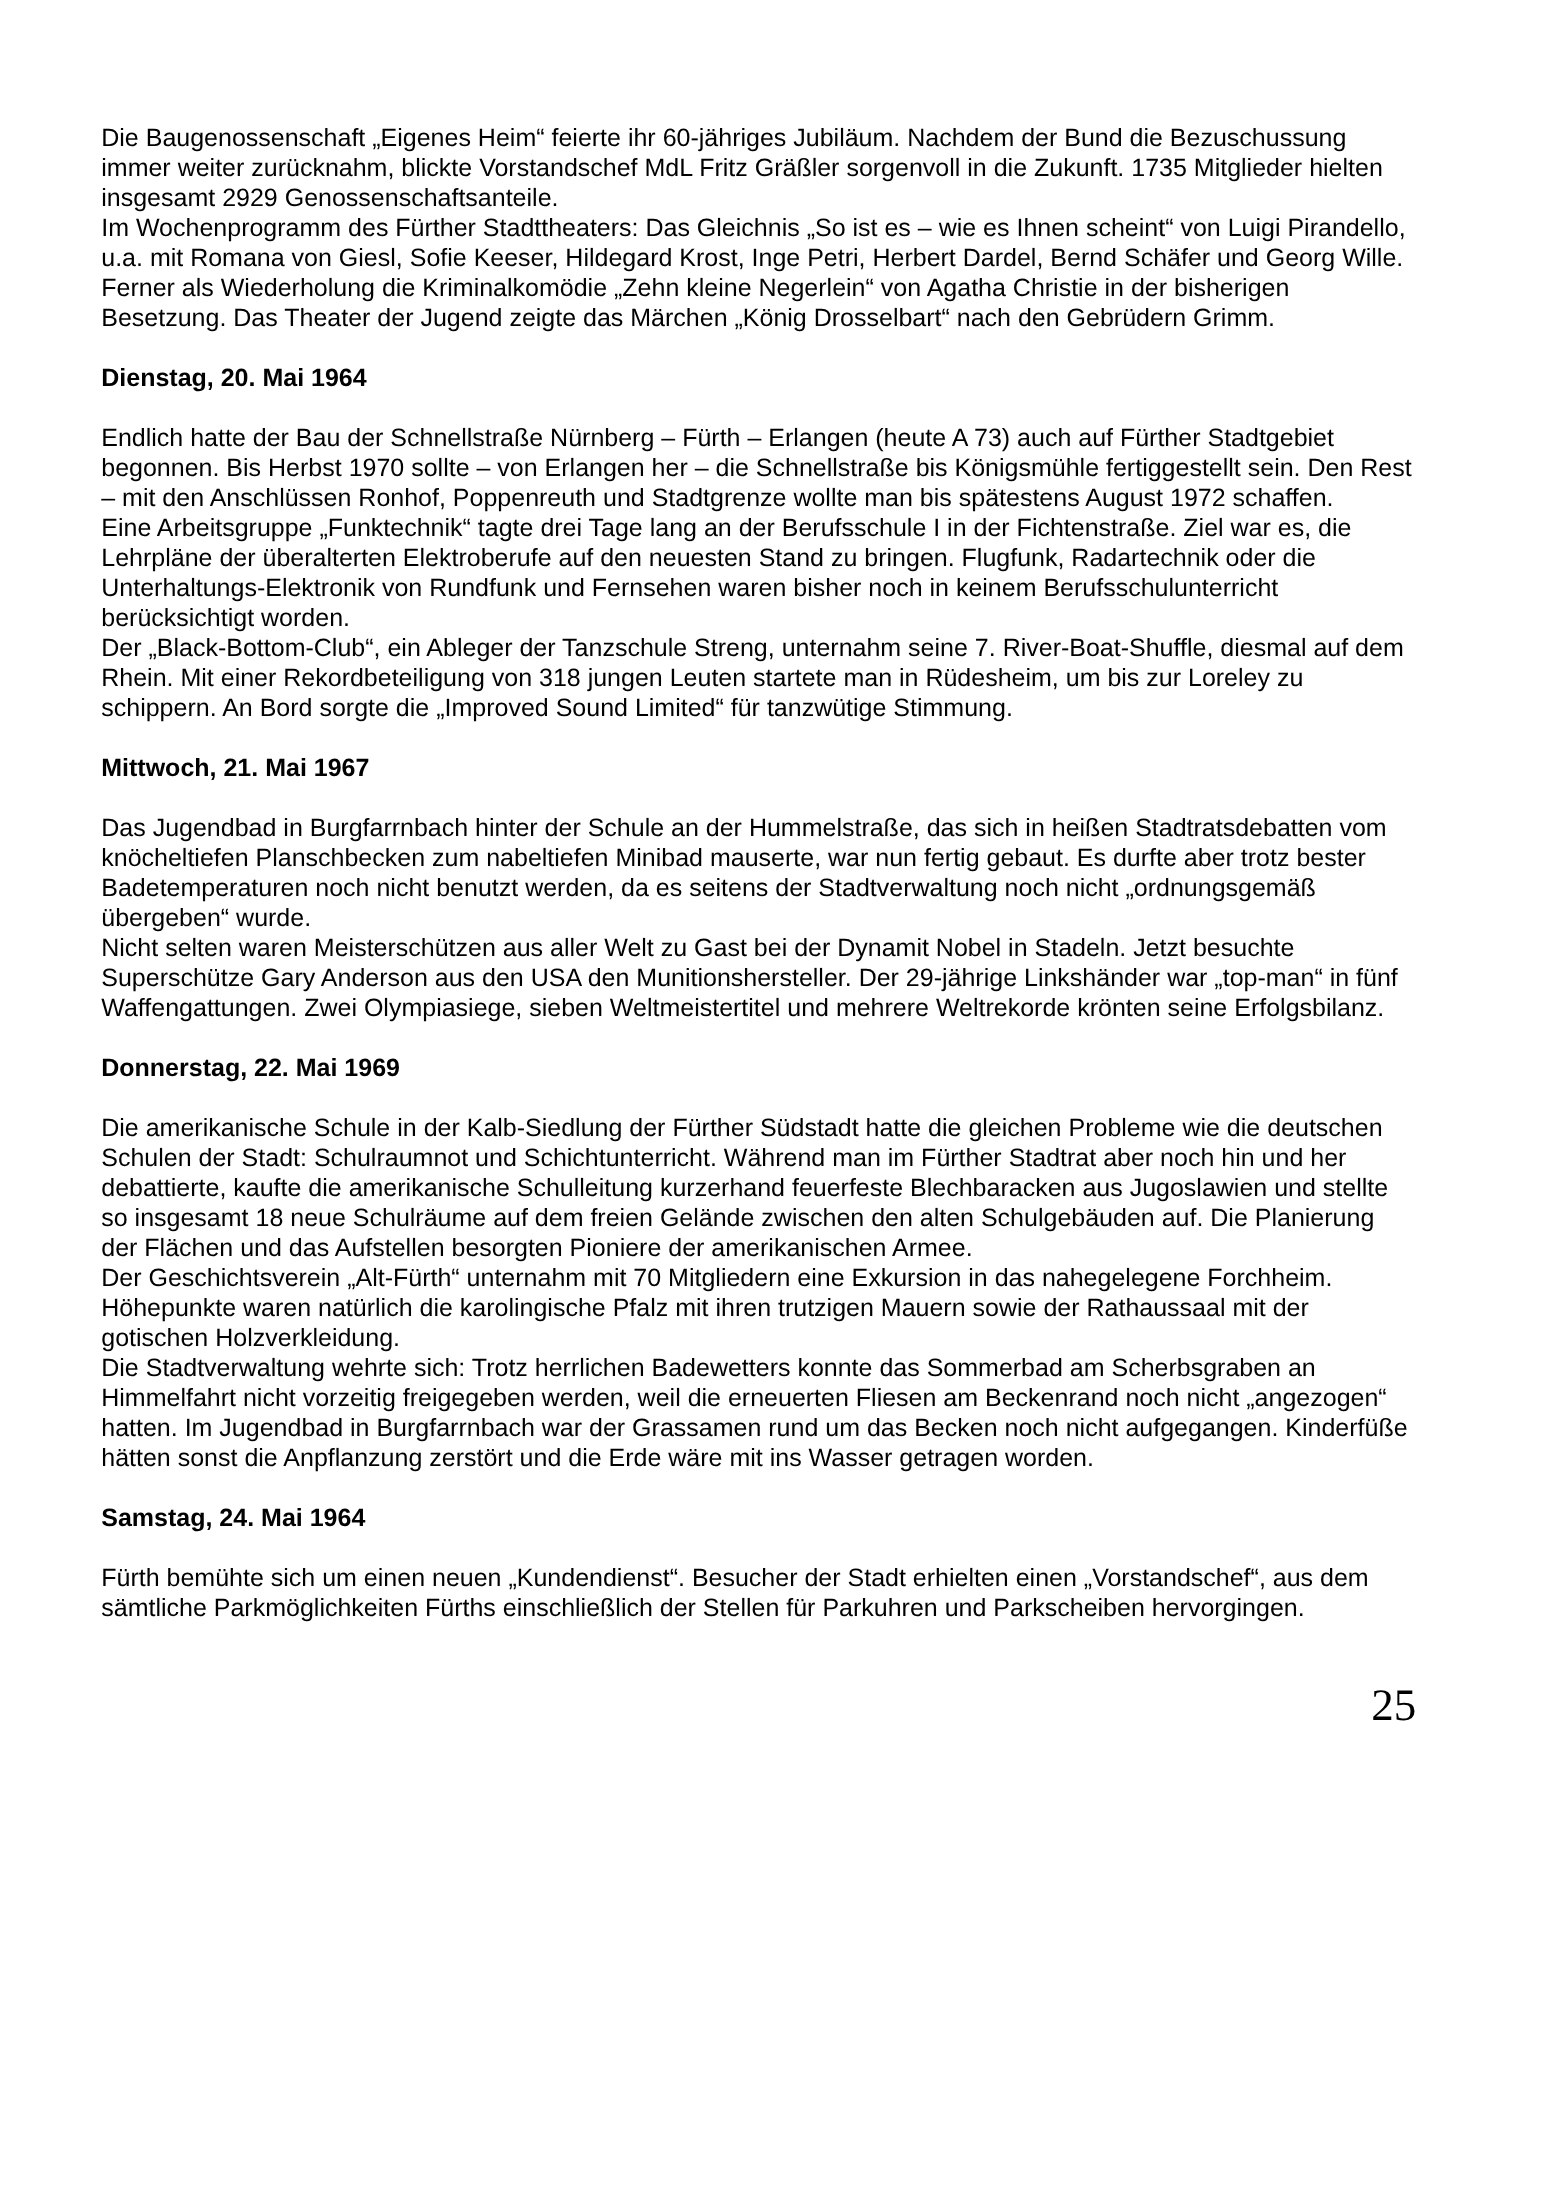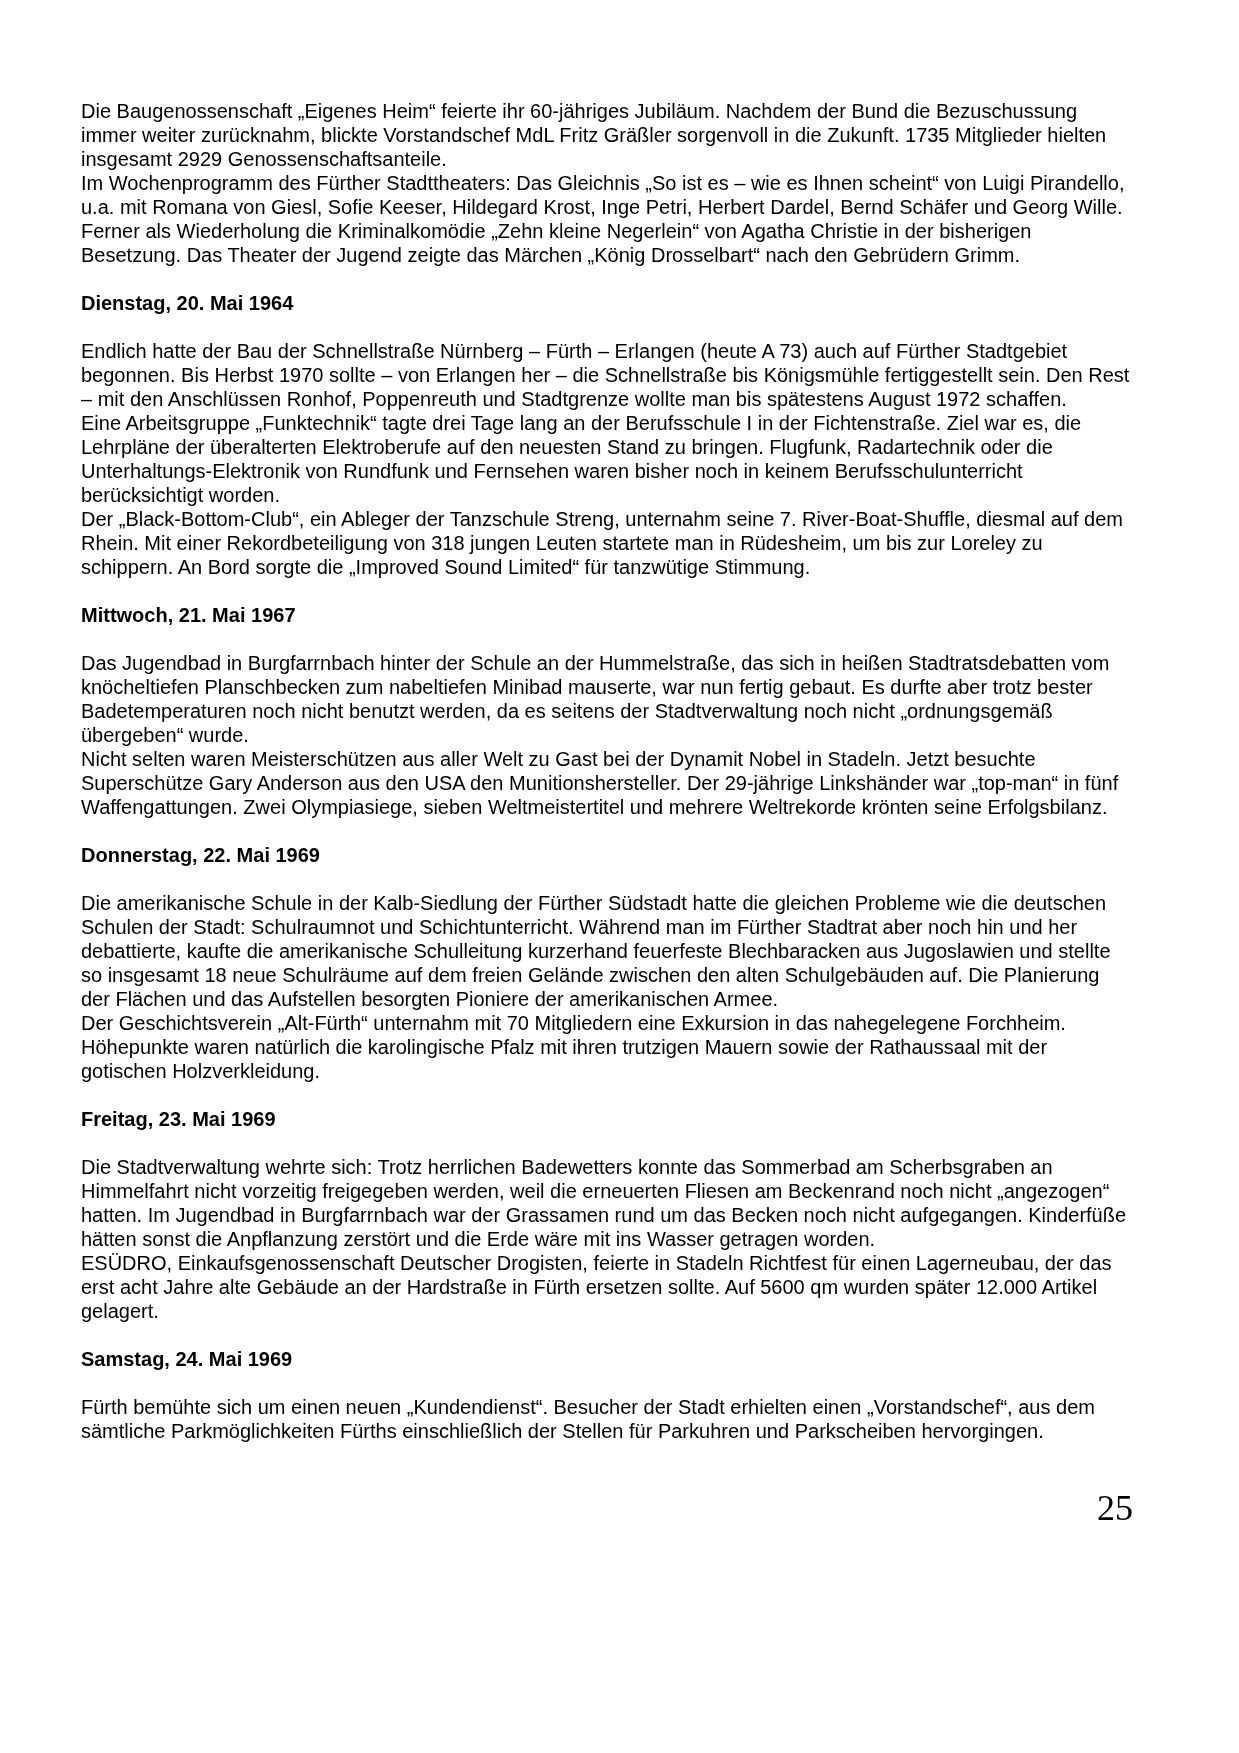--- a/index.html
+++ b/index.html
@@ -59,22 +59,20 @@
     <p>Der „Black-Bottom-Club“, ein Ableger der Tanzschule Streng, unternahm seine 7. River-Boat-Shuffle, diesmal auf dem Rhein. Mit einer Rekordbeteiligung von 318 jungen Leuten startete man in Rüdesheim, um bis zur Loreley zu schippern. An Bord sorgte die „Improved Sound Limited“ für tanzwütige Stimmung.</p>
 
     <h2 class="date-heading">Mittwoch, 21. Mai 1967</h2>
     <p>Das Jugendbad in Burgfarrnbach hinter der Schule an der Hummelstraße, das sich in heißen Stadtratsdebatten vom knöcheltiefen Planschbecken zum nabeltiefen Minibad mauserte, war nun fertig gebaut. Es durfte aber trotz bester Badetemperaturen noch nicht benutzt werden, da es seitens der Stadtverwaltung noch nicht „ordnungsgemäß übergeben“ wurde.</p>
     <p>Nicht selten waren Meisterschützen aus aller Welt zu Gast bei der Dynamit Nobel in Stadeln. Jetzt besuchte Superschütze Gary Anderson aus den USA den Munitionshersteller. Der 29-jährige Linkshänder war „top-man“ in fünf Waffengattungen. Zwei Olympiasiege, sieben Weltmeistertitel und mehrere Weltrekorde krönten seine Erfolgsbilanz.</p>
 
     <h2 class="date-heading">Donnerstag, 22. Mai 1969</h2>
     <p>Die amerikanische Schule in der Kalb-Siedlung der Fürther Südstadt hatte die gleichen Probleme wie die deutschen Schulen der Stadt: Schulraumnot und Schichtunterricht. Während man im Fürther Stadtrat aber noch hin und her debattierte, kaufte die amerikanische Schulleitung kurzerhand feuerfeste Blechbaracken aus Jugoslawien und stellte so insgesamt 18 neue Schulräume auf dem freien Gelände zwischen den alten Schulgebäuden auf. Die Planierung der Flächen und das Aufstellen besorgten Pioniere der amerikanischen Armee.</p>
     <p>Der Geschichtsverein „Alt-Fürth“ unternahm mit 70 Mitgliedern eine Exkursion in das nahegelegene Forchheim. Höhepunkte waren natürlich die karolingische Pfalz mit ihren trutzigen Mauern sowie der Rathaussaal mit der gotischen Holzverkleidung.</p>
 
-    <h2 class="date-heading">Freitag, 23. Mai 1969</h2>
     <p>Die Stadtverwaltung wehrte sich: Trotz herrlichen Badewetters konnte das Sommerbad am Scherbsgraben an Himmelfahrt nicht vorzeitig freigegeben werden, weil die erneuerten Fliesen am Beckenrand noch nicht „angezogen“ hatten. Im Jugendbad in Burgfarrnbach war der Grassamen rund um das Becken noch nicht aufgegangen. Kinderfüße hätten sonst die Anpflanzung zerstört und die Erde wäre mit ins Wasser getragen worden.</p>
-    <p>ESÜDRO, Einkaufsgenossenschaft Deutscher Drogisten, feierte in Stadeln Richtfest für einen Lagerneubau, der das erst acht Jahre alte Gebäude an der Hardstraße in Fürth ersetzen sollte. Auf 5600 qm wurden später 12.000 Artikel gelagert.</p>
 
-    <h2 class="date-heading">Samstag, 24. Mai 1969</h2>
+    <h2 class="date-heading">Samstag, 24. Mai 1964</h2>
     <p>Fürth bemühte sich um einen neuen „Kundendienst“. Besucher der Stadt erhielten einen „Vorstandschef“, aus dem sämtliche Parkmöglichkeiten Fürths einschließlich der Stellen für Parkuhren und Parkscheiben hervorgingen.</p>
 
     <div class="page-number">25</div>
   </div>
 </div>
 
 </body></html>

